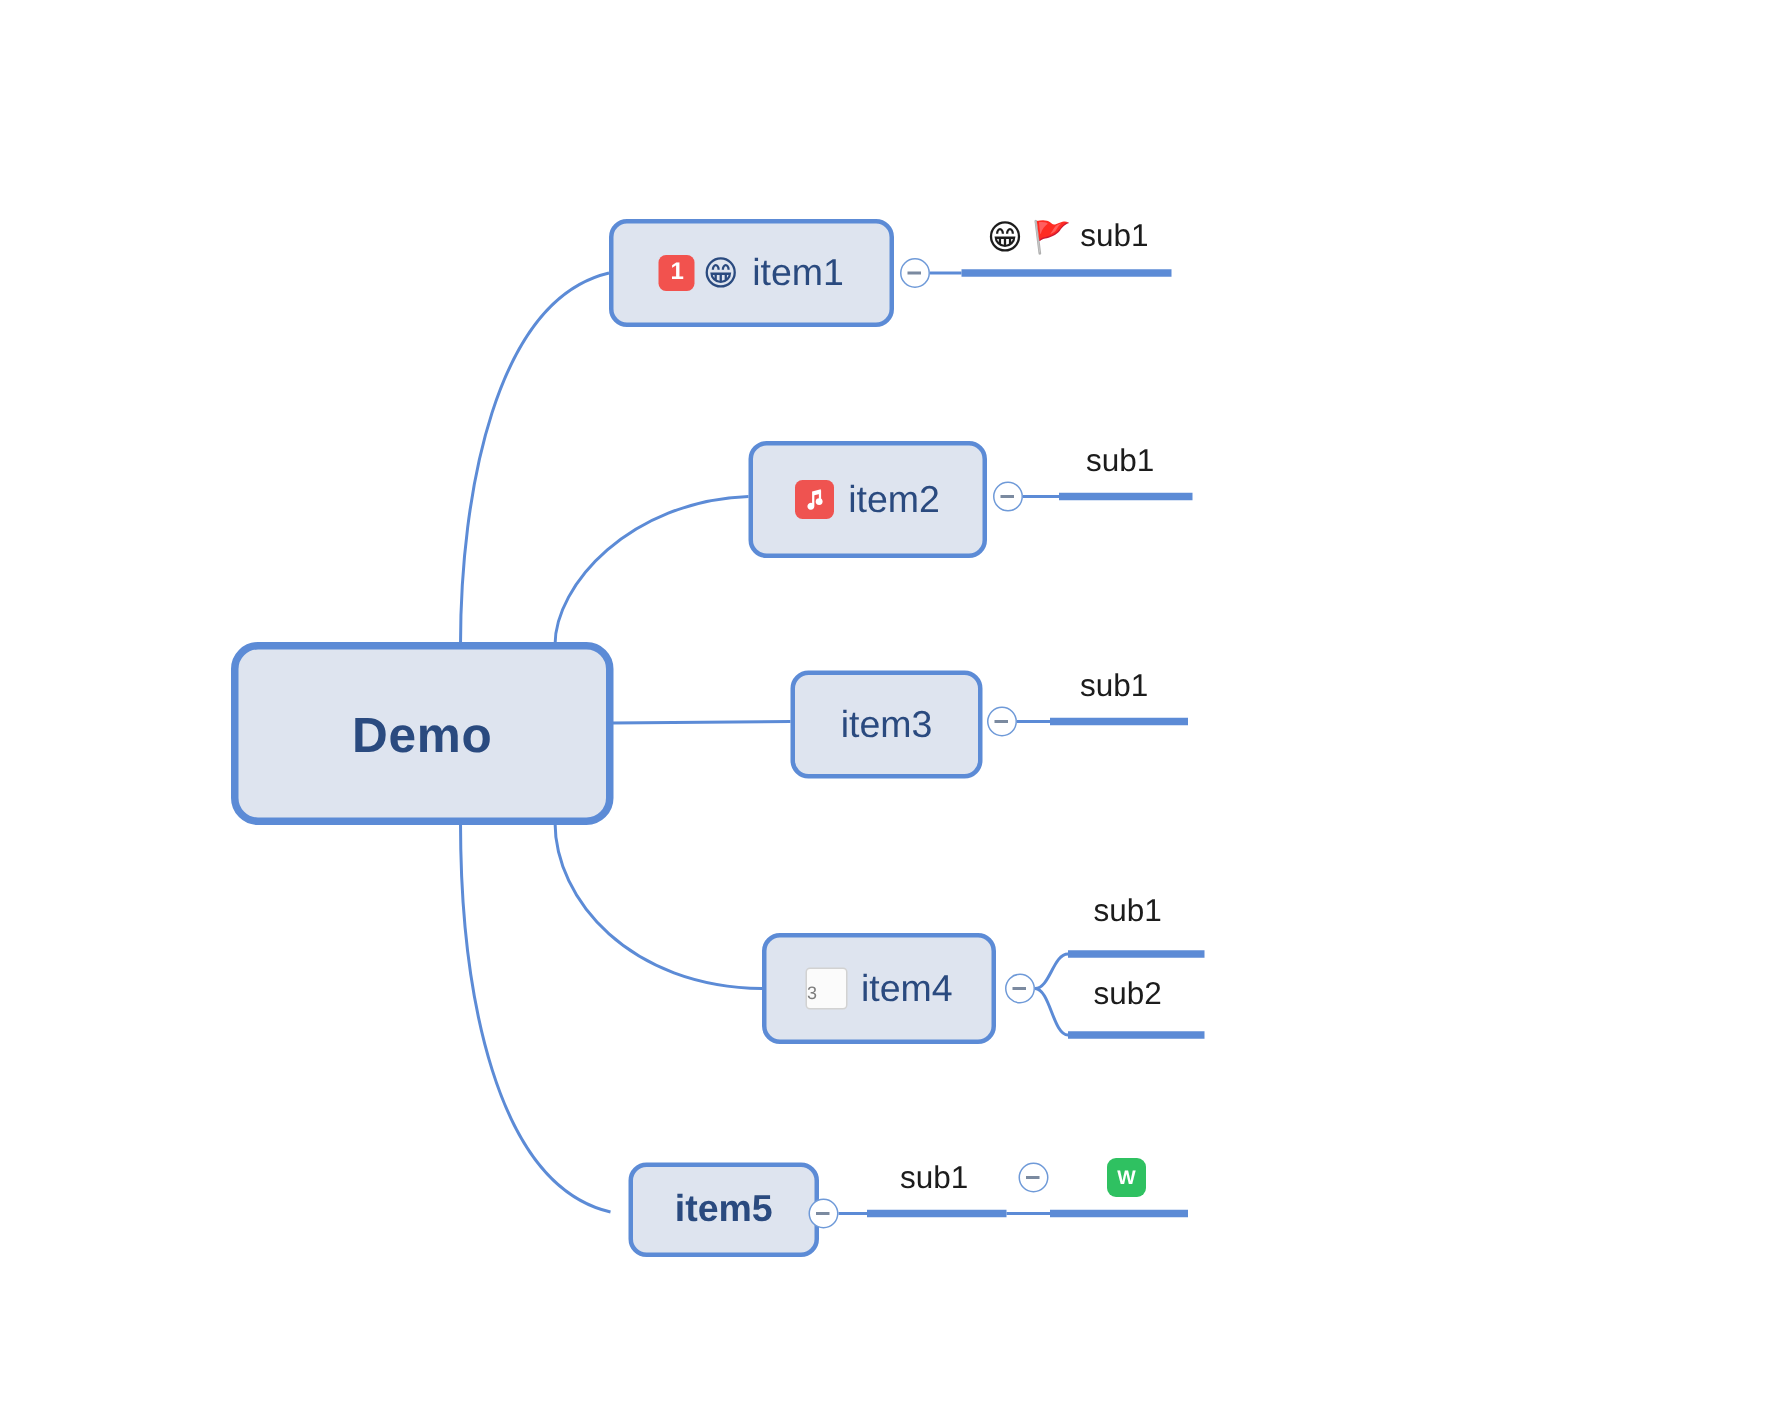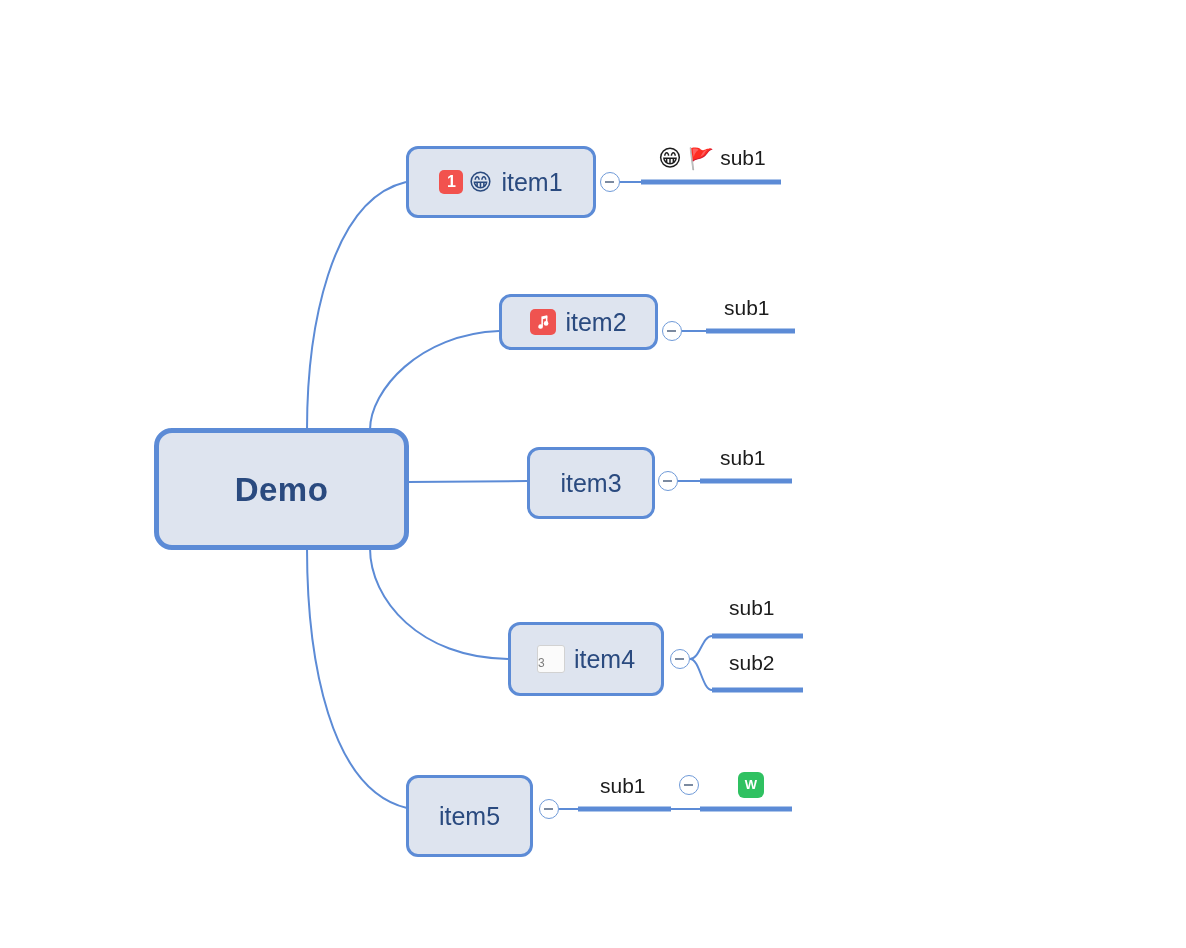--- a/index.html
+++ b/index.html
@@ -219,21 +219,21 @@
     </span>
     <span class="label">item1</span>
   </div>
   <div class="toggle" style="left:600px; top:172px;"></div>
   <div class="subtext" style="left:658px; top:146px;">
     <span class="ic ic-emoji">😁</span>
     <span class="ic ic-flag">🚩</span>
     <span>sub1</span>
   </div>
 
-  <div class="node branch" style="left:499px; top:294px; width:159px; height:56px;">
+  <div class="node branch" style="left:499px; top:294px; width:159px; height:78px;">
     <span class="icons">
       <span class="ic ic-music">
         <svg width="18" height="18" viewBox="0 0 18 18" aria-hidden="true">
           <path d="M13.2 2.2 L7.4 3.6 L7.4 11.4 A2.3 2.3 0 1 0 8.9 13.4 L8.9 6.2 L13.2 5.1 Z" fill="#ffffff"></path>
           <circle cx="12.1" cy="10.4" r="2.3" fill="#ffffff"></circle>
           <rect x="11.9" y="2.9" width="1.5" height="8" fill="#ffffff"></rect>
         </svg>
       </span>
     </span>
     <span class="label">item2</span>
@@ -261,21 +261,21 @@
     <span class="label">item4</span>
   </div>
   <div class="toggle" style="left:670px; top:649px;"></div>
   <div class="subtext" style="left:729px; top:596px;">
     <span>sub1</span>
   </div>
   <div class="subtext" style="left:729px; top:651px;text-align:center;">
     <span>sub2</span>
   </div>
 
-  <div class="node branch" style="left:406px; top:775px; width:127px; height:82px;">
+  <div class="node branch" style="left:419px; top:775px; width:127px; height:63px;font-weight:bold;">
     <span class="label">item5</span>
   </div>
   <div class="toggle" style="left:539px; top:799px;"></div>
   <div class="subtext" style="left:600px; top:774px;">
     <span>sub1</span>
   </div>
   <div class="toggle" style="left:679px; top:775px;"></div>
   <div class="subtext" style="left:738px; top:772px;">
     <span class="ic ic-wps">W</span>
   </div>

